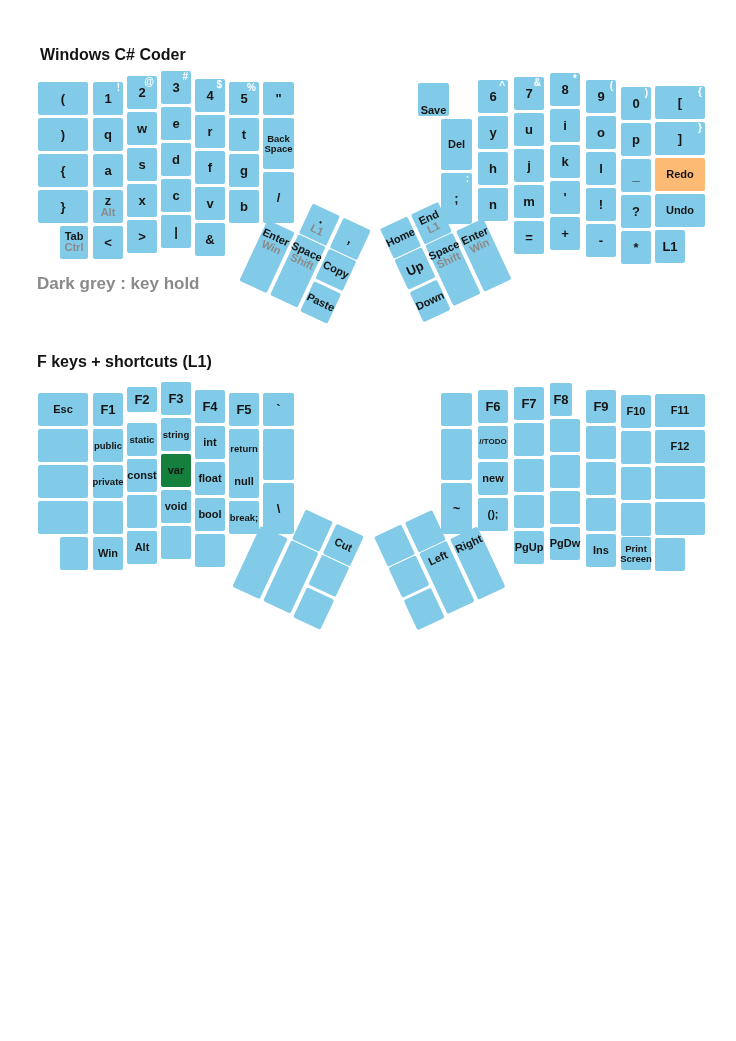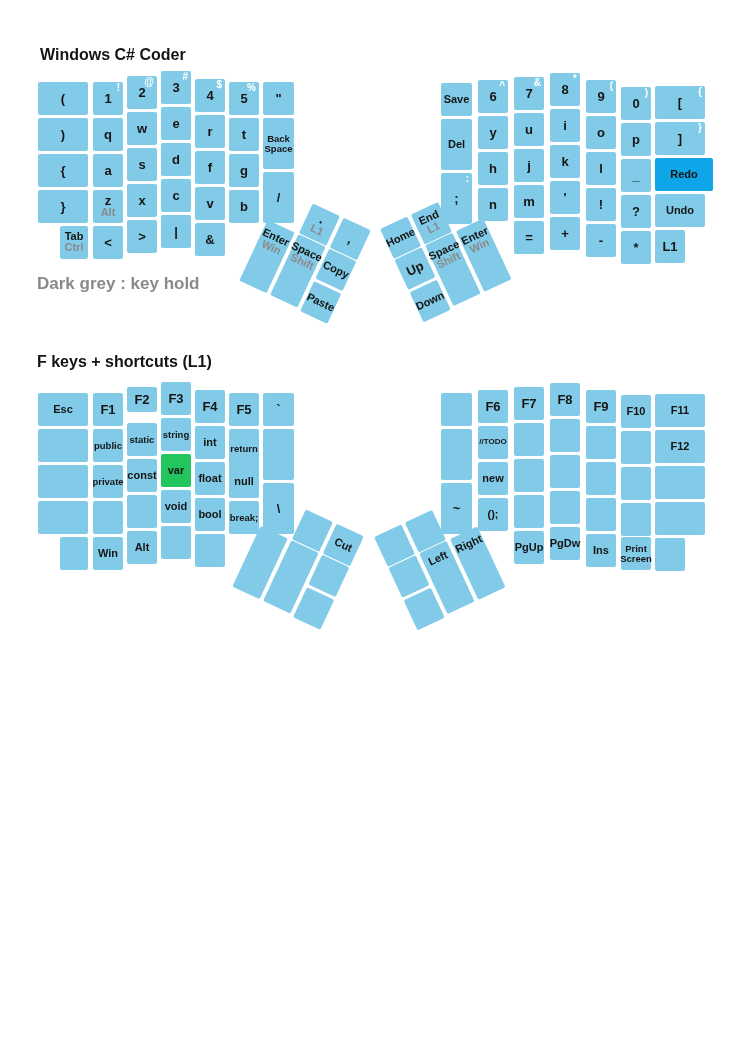--- a/index.html
+++ b/index.html
@@ -127,21 +127,21 @@
           <span class="tap t13">"</span>
         </div>
         <div class="key" style="left: 263px; top: 118px; width: 31px; height: 51px; background: rgb(130, 203, 232);">
           <span class="tap t95">Back Space</span>
         </div>
         <div class="key" style="left: 263px; top: 172px; width: 31px; height: 51px; background: rgb(130, 203, 232);">
           <span class="tap t13">/</span>
         </div>
       </div>
       <div class="board" style="left: 0px; top: 0px;">
-        <div class="key" style="left: 441px; top: 83px; width: 31px; height: 33px; background: rgb(130, 203, 232);">
+        <div class="key" style="left: 418px; top: 83px; width: 31px; height: 33px; background: rgb(130, 203, 232); justify-content: flex-end;">
           <span class="tap t11">Save</span>
         </div>
         <div class="key" style="left: 441px; top: 119px; width: 31px; height: 51px; background: rgb(130, 203, 232);">
           <span class="tap t11">Del</span>
         </div>
         <div class="key" style="left: 441px; top: 173px; width: 31px; height: 51px; background: rgb(130, 203, 232);">
           <span class="shift">:</span>
           <span class="tap t13">;</span>
         </div>
         <div class="key" style="left: 478px; top: 80px; width: 30px; height: 33px; background: rgb(130, 203, 232);">
@@ -222,21 +222,21 @@
           <span class="tap t13">*</span>
         </div>
         <div class="key" style="left: 655px; top: 86px; width: 50px; height: 33px; background: rgb(130, 203, 232);">
           <span class="shift">{</span>
           <span class="tap t13">[</span>
         </div>
         <div class="key" style="left: 655px; top: 122px; width: 50px; height: 33px; background: rgb(130, 203, 232);">
           <span class="shift">}</span>
           <span class="tap t13">]</span>
         </div>
-        <div class="key" style="left: 655px; top: 158px; width: 58px; height: 33px; background: #0ea5e9;">
+        <div class="key" style="left: 655px; top: 158px; width: 50px; height: 33px; background: #fdba74;">
           <span class="tap t11">Redo</span>
         </div>
         <div class="key" style="left: 655px; top: 194px; width: 50px; height: 33px; background: rgb(130, 203, 232);">
           <span class="tap t11">Undo</span>
         </div>
         <div class="key" style="left: 655px; top: 230px; width: 30px; height: 33px; background: rgb(130, 203, 232);">
           <span class="tap t13">L1</span>
         </div>
       </div>
       <div class="board" style="left: 282px; top: 189px; transform: rotate(25deg);">
@@ -318,21 +318,21 @@
         <div class="key" style="left: 127px; top: 495px; width: 30px; height: 33px; background: rgb(130, 203, 232);"></div>
         <div class="key" style="left: 127px; top: 531px; width: 30px; height: 33px; background: rgb(130, 203, 232);">
           <span class="tap t11">Alt</span>
         </div>
         <div class="key" style="left: 161px; top: 382px; width: 30px; height: 33px; background: rgb(130, 203, 232);">
           <span class="tap t13">F3</span>
         </div>
         <div class="key" style="left: 161px; top: 418px; width: 30px; height: 33px; background: rgb(130, 203, 232);">
           <span class="tap t95">string</span>
         </div>
-        <div class="key" style="left: 161px; top: 454px; width: 30px; height: 33px; background: #22c55e;">
+        <div class="key" style="left: 161px; top: 454px; width: 30px; height: 33px; background: #15803d;">
           <span class="tap t11">var</span>
         </div>
         <div class="key" style="left: 161px; top: 490px; width: 30px; height: 33px; background: rgb(130, 203, 232);">
           <span class="tap t11">void</span>
         </div>
         <div class="key" style="left: 161px; top: 526px; width: 30px; height: 33px; background: rgb(130, 203, 232);"></div>
         <div class="key" style="left: 195px; top: 390px; width: 30px; height: 33px; background: rgb(130, 203, 232);">
           <span class="tap t13">F4</span>
         </div>
         <div class="key" style="left: 195px; top: 426px; width: 30px; height: 33px; background: rgb(130, 203, 232);">
@@ -385,21 +385,21 @@
         </div>
         <div class="key" style="left: 514px; top: 387px; width: 30px; height: 33px; background: rgb(130, 203, 232);">
           <span class="tap t13">F7</span>
         </div>
         <div class="key" style="left: 514px; top: 423px; width: 30px; height: 33px; background: rgb(130, 203, 232);"></div>
         <div class="key" style="left: 514px; top: 459px; width: 30px; height: 33px; background: rgb(130, 203, 232);"></div>
         <div class="key" style="left: 514px; top: 495px; width: 30px; height: 33px; background: rgb(130, 203, 232);"></div>
         <div class="key" style="left: 514px; top: 531px; width: 30px; height: 33px; background: rgb(130, 203, 232);">
           <span class="tap t11">PgUp</span>
         </div>
-        <div class="key" style="left: 550px; top: 383px; width: 30px; height: 33px; background: rgb(130, 203, 232);">
+        <div class="key" style="left: 550px; top: 383px; width: 22px; height: 33px; background: rgb(130, 203, 232);">
           <span class="tap t13">F8</span>
         </div>
         <div class="key" style="left: 550px; top: 419px; width: 30px; height: 33px; background: rgb(130, 203, 232);"></div>
         <div class="key" style="left: 550px; top: 455px; width: 30px; height: 33px; background: rgb(130, 203, 232);"></div>
         <div class="key" style="left: 550px; top: 491px; width: 30px; height: 33px; background: rgb(130, 203, 232);"></div>
         <div class="key" style="left: 550px; top: 527px; width: 30px; height: 33px; background: rgb(130, 203, 232);">
           <span class="tap t11">PgDw</span>
         </div>
         <div class="key" style="left: 586px; top: 390px; width: 30px; height: 33px; background: rgb(130, 203, 232);">
           <span class="tap t13">F9</span>

